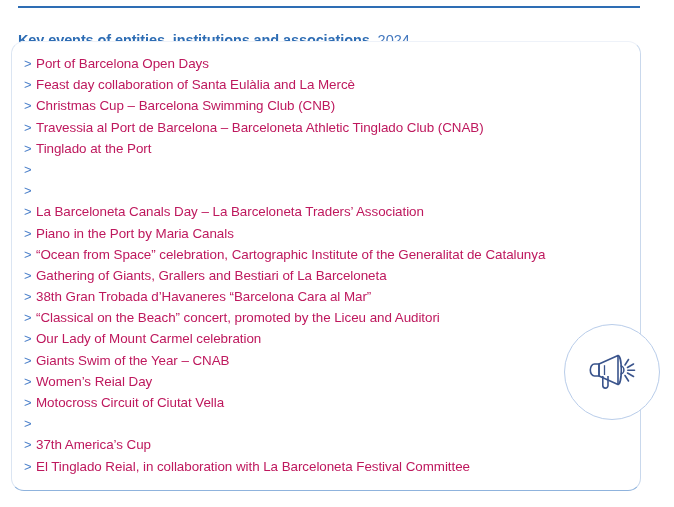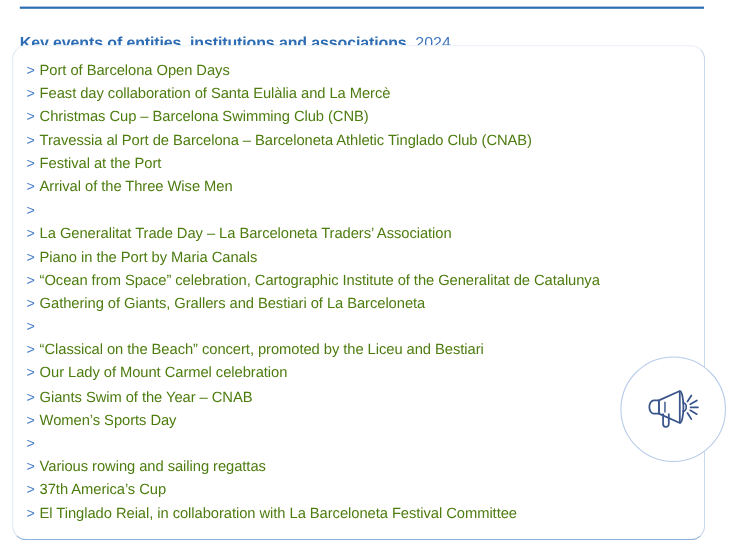--- a/index.html
+++ b/index.html
@@ -76,21 +76,21 @@
     white-space: nowrap;
   }
   .event-marker {
     color: #4a7fc9;
     font-size: 13px;
     width: 12px;
     flex: 0 0 12px;
     line-height: 21.2px;
   }
   .event-text {
-    color: #4d7c0f;
+    color: #be185d;
     font-size: 13.4px;
     line-height: 21.2px;
     letter-spacing: -0.05px;
   }
 
   
   #megaphone-badge {
     position: absolute;
     left: 564px;
     top: 324px;
@@ -130,70 +130,70 @@
     <div class="event-item">
       <span class="event-marker">&gt;</span>
       <span class="event-text">Christmas Cup – Barcelona Swimming Club (CNB)</span>
     </div>
     <div class="event-item">
       <span class="event-marker">&gt;</span>
       <span class="event-text">Travessia al Port de Barcelona – Barceloneta Athletic Tinglado Club (CNAB)</span>
     </div>
     <div class="event-item">
       <span class="event-marker">&gt;</span>
-      <span class="event-text">Festival at the Port</span>
-    </div>
-    <div class="event-item">
-      <span class="event-marker">&gt;</span>
-      <span class="event-text">Arrival of the Three Wise Men</span>
-    </div>
-    <div class="event-item">
-      <span class="event-marker">&gt;</span>
-    </div>
-    <div class="event-item">
-      <span class="event-marker">&gt;</span>
-      <span class="event-text">La Generalitat Trade Day – La Barceloneta Traders’ Association</span>
+      <span class="event-text">Tinglado at the Port</span>
+    </div>
+    <div class="event-item">
+      <span class="event-marker">&gt;</span>
+    </div>
+    <div class="event-item">
+      <span class="event-marker">&gt;</span>
+    </div>
+    <div class="event-item">
+      <span class="event-marker">&gt;</span>
+      <span class="event-text">La Barceloneta Canals Day – La Barceloneta Traders’ Association</span>
     </div>
     <div class="event-item">
       <span class="event-marker">&gt;</span>
       <span class="event-text">Piano in the Port by Maria Canals</span>
     </div>
     <div class="event-item">
       <span class="event-marker">&gt;</span>
       <span class="event-text">“Ocean from Space” celebration, Cartographic Institute of the Generalitat de Catalunya</span>
     </div>
     <div class="event-item">
       <span class="event-marker">&gt;</span>
       <span class="event-text">Gathering of Giants, Grallers and Bestiari of La Barceloneta</span>
     </div>
     <div class="event-item">
       <span class="event-marker">&gt;</span>
-    </div>
-    <div class="event-item">
-      <span class="event-marker">&gt;</span>
-      <span class="event-text">“Classical on the Beach” concert, promoted by the Liceu and Bestiari</span>
+      <span class="event-text">38th Gran Trobada d’Havaneres “Barcelona Cara al Mar”</span>
+    </div>
+    <div class="event-item">
+      <span class="event-marker">&gt;</span>
+      <span class="event-text">“Classical on the Beach” concert, promoted by the Liceu and Auditori</span>
     </div>
     <div class="event-item">
       <span class="event-marker">&gt;</span>
       <span class="event-text">Our Lady of Mount Carmel celebration</span>
     </div>
     <div class="event-item">
       <span class="event-marker">&gt;</span>
       <span class="event-text">Giants Swim of the Year – CNAB</span>
     </div>
     <div class="event-item">
       <span class="event-marker">&gt;</span>
-      <span class="event-text">Women’s Sports Day</span>
-    </div>
-    <div class="event-item">
-      <span class="event-marker">&gt;</span>
-    </div>
-    <div class="event-item">
-      <span class="event-marker">&gt;</span>
-      <span class="event-text">Various rowing and sailing regattas</span>
+      <span class="event-text">Women’s Reial Day</span>
+    </div>
+    <div class="event-item">
+      <span class="event-marker">&gt;</span>
+      <span class="event-text">Motocross Circuit of Ciutat Vella</span>
+    </div>
+    <div class="event-item">
+      <span class="event-marker">&gt;</span>
     </div>
     <div class="event-item">
       <span class="event-marker">&gt;</span>
       <span class="event-text">37th America’s Cup</span>
     </div>
     <div class="event-item">
       <span class="event-marker">&gt;</span>
       <span class="event-text">El Tinglado Reial, in collaboration with La Barceloneta Festival Committee</span>
     </div>
   </div>

